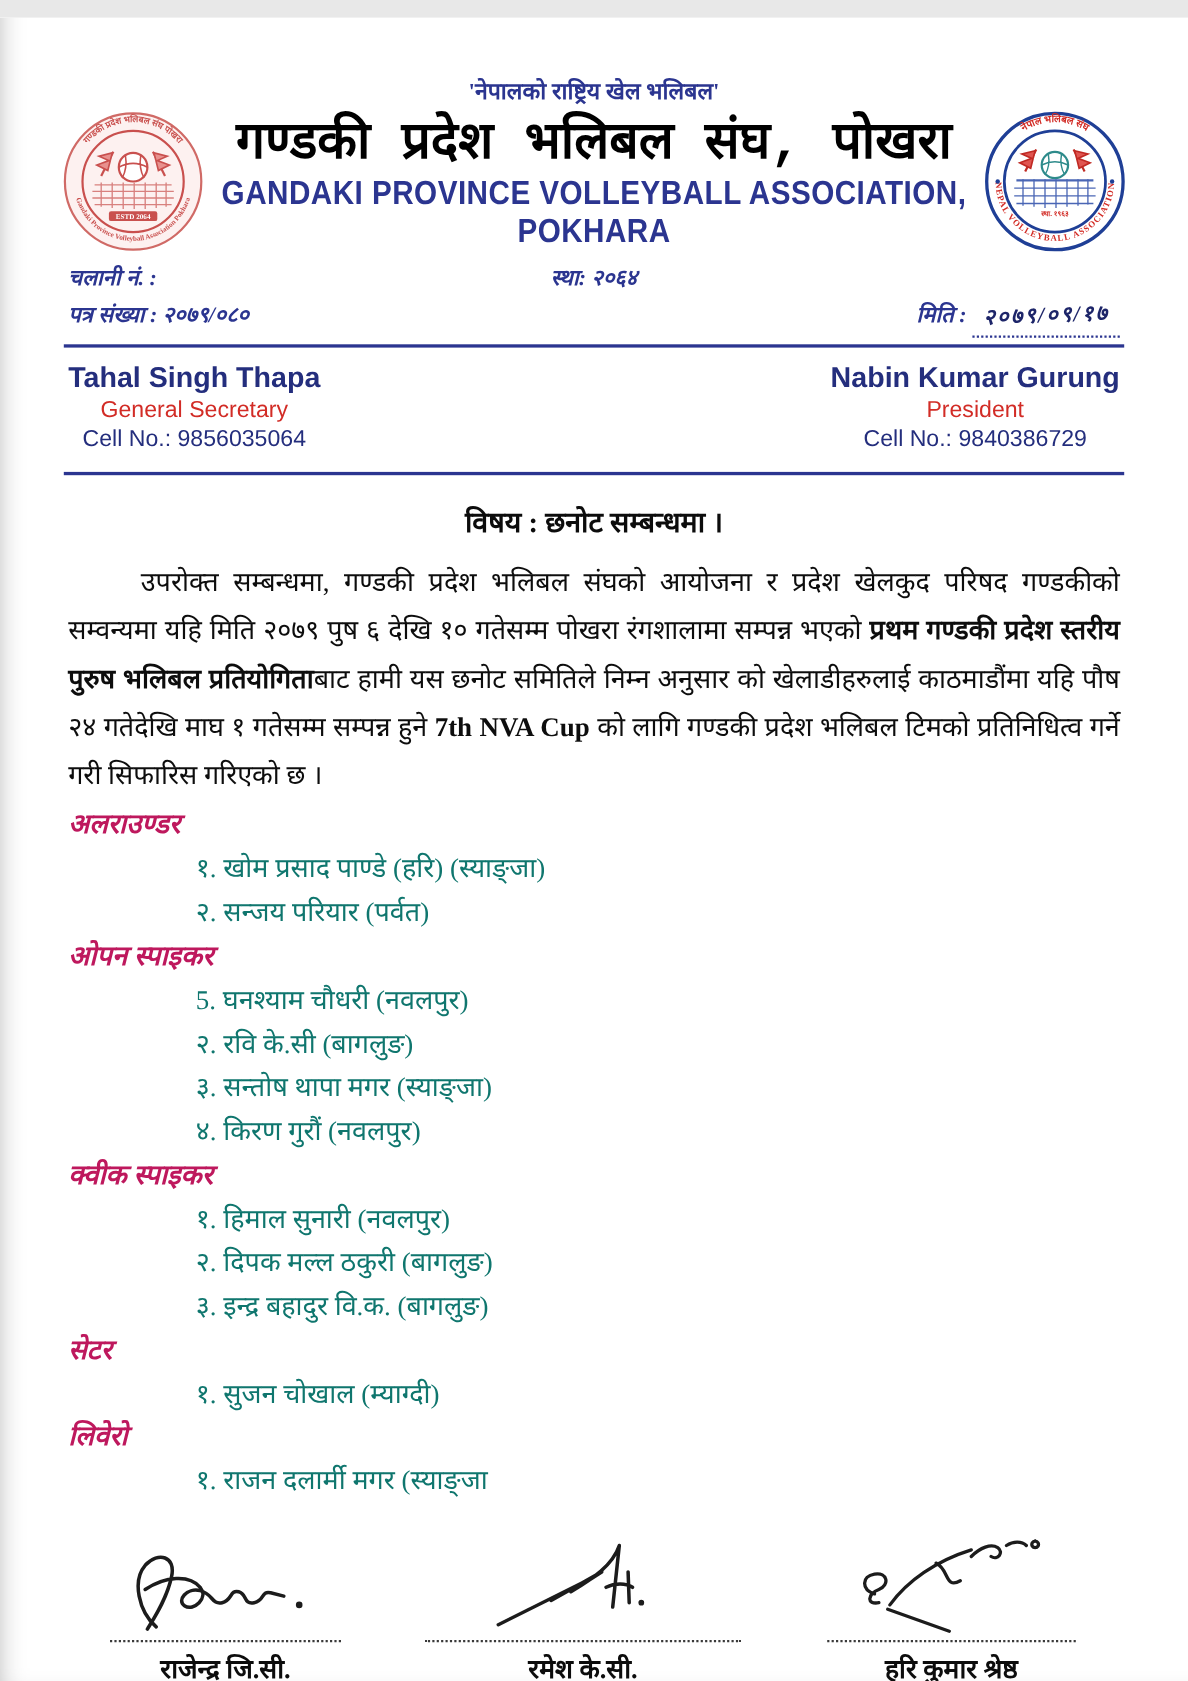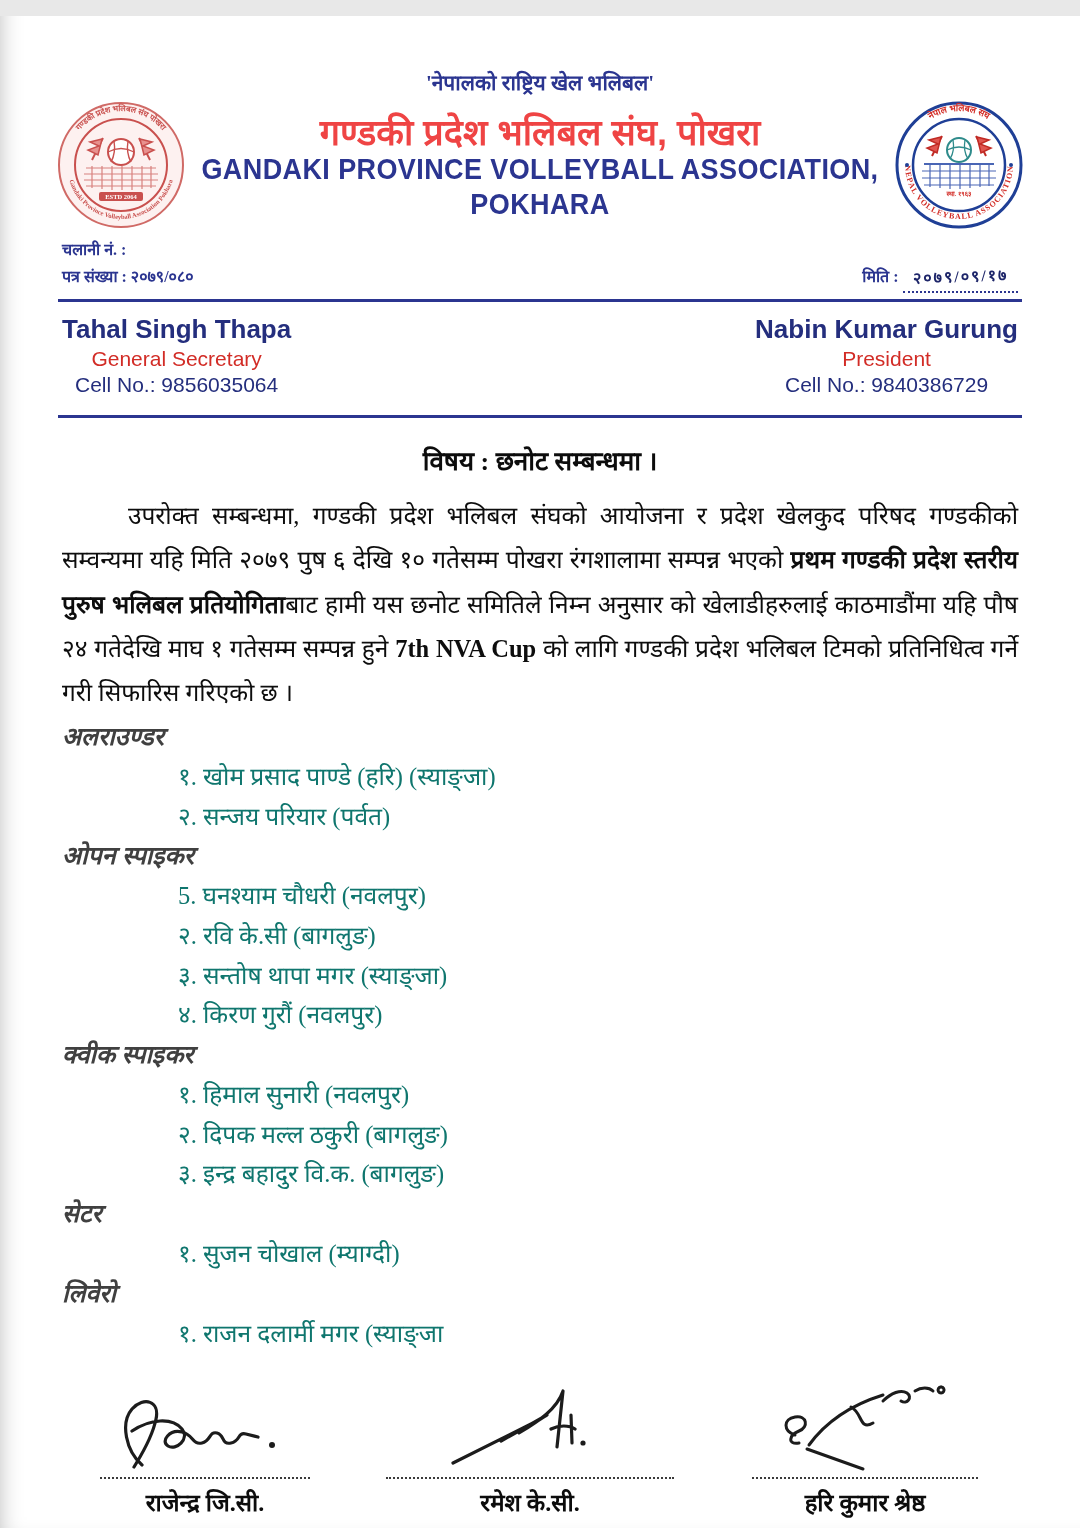--- a/index.html
+++ b/index.html
@@ -9,44 +9,44 @@
     background:#ffffff; overflow:hidden;
     font-family:"Liberation Serif","DejaVu Serif",serif; color:#111;
     box-shadow: inset 14px -14px 26px -18px rgba(0,0,0,.35);
   }
   .tagline { padding-top:52px; text-align:center; font-weight:bold;
     font-size:21px; color:#2b3590; }
   .header-row { display:flex; align-items:center; justify-content:space-between;
     padding:4px 56px 0 56px; }
   .seal { width:130px; height:130px; flex:0 0 auto; }
   .org-titles { flex:1; text-align:center; padding:0 8px; }
-  .org-np { color:#ef4444; font-weight:bold; font-size:36px; line-height:1.15;
-    font-family:Liberation Sans, sans-serif; }
+  .org-np { color:#000000; font-weight:bold; font-size:47px; line-height:1.15;
+    font-family:Liberation Mono, monospace; }
   .org-en { color:#2b3590; font-weight:bold; font-size:27px; letter-spacing:.4px;
     font-family:"Liberation Sans","DejaVu Sans",sans-serif; margin-top:2px;
     transform:scaleY(1.12); }
-  .ref-block { padding:6px 62px 0 62px; color:#2b3590; font-weight:bold; font-size:16px; }
+  .ref-block { padding:6px 62px 0 62px; color:#2b3590; font-weight:bold; font-size:20px;font-style:italic; }
   .ref-row { display:flex; justify-content:space-between; line-height:1.7; }
   .ref-left { width:34%; text-align:left; }
   .ref-center { width:32%; text-align:center; }
   .ref-right { width:34%; text-align:right; }
   .miti-line { border-bottom:2px dotted #2b3590; padding:0 10px 1px 10px; display:inline-block; }
   .handwritten { font-weight:600; color:#1d2569; display:inline-block; transform:rotate(-2deg); letter-spacing:2px; }
   .rule { border:none; border-top:3px solid #2b3590; margin:6px 58px 0 58px; }
   .officials { display:flex; justify-content:space-between; padding:12px 62px 12px 62px; }
   .official { text-align:center; font-family:"Liberation Sans","DejaVu Sans",sans-serif; }
   .official .name { color:#242e7d; font-weight:bold; font-size:26px; }
   .official .role { color:#d22c26; font-size:21px; margin-top:2px; }
   .official .cell { color:#242e7d; font-size:21px; margin-top:2px; }
   .subject { text-align:center; font-weight:bold; font-size:26px; margin-top:24px; color:#0c0c0c; }
   .body-para { padding:16px 62px 0 62px; font-size:24.5px; line-height:1.8;
     text-align:justify; text-indent:66px; color:#0d0d0d; }
   .body-para .b { font-weight:bold; }
   .sections { padding:2px 62px 0 62px; }
-  .section-title { font-weight:bold; font-style:italic; font-size:25px; line-height:1.6; color:#404040; }
+  .section-title { font-weight:bold; font-style:italic; font-size:25px; line-height:1.6; color:#be185d; }
   .list-item { font-size:24.5px; line-height:1.62; padding-left:116px; color:#0f766e; }
   .signatures { display:flex; justify-content:space-between; padding:30px 70px 0 70px; }
   .sig-block { text-align:center; }
   .sig-block.left { width:270px; } .sig-block.center { width:370px; } .sig-block.right { width:290px; }
   .sig-art { height:92px; display:flex; align-items:flex-end; justify-content:center; }
   .sig-dots { border-bottom:2.5px dotted #3a3a3a; width:78%; margin:2px auto 6px auto; }
   .sig-name { font-weight:bold; font-size:24px; color:#0c0c0c; }
   .seal-label { font-size:8px; }
 </style>
 </head>
@@ -143,20 +143,21 @@
           <line x1="86" y1="63" x2="86" y2="87"></line>
         <line x1="95" y1="63" x2="95" y2="86"></line>
       </g>
       <text x="65" y="96" text-anchor="middle" fill="#d22c26" font-size="6.5" font-weight="bold">स्था. १९६३</text>
     </svg>
   </div>
 
   <div class="ref-block">
     <div class="ref-row">
       <div class="ref-left">चलानी नं. :</div>
+      <div class="ref-center">स्था: २०६४</div>
       <div class="ref-right"></div>
     </div>
     <div class="ref-row">
       <div class="ref-left">
         <span>पत्र संख्या :</span>
         <span>२०७९/०८०</span>
       </div>
       <div class="ref-center"></div>
       <div class="ref-right">
         <span>मिति :</span>

